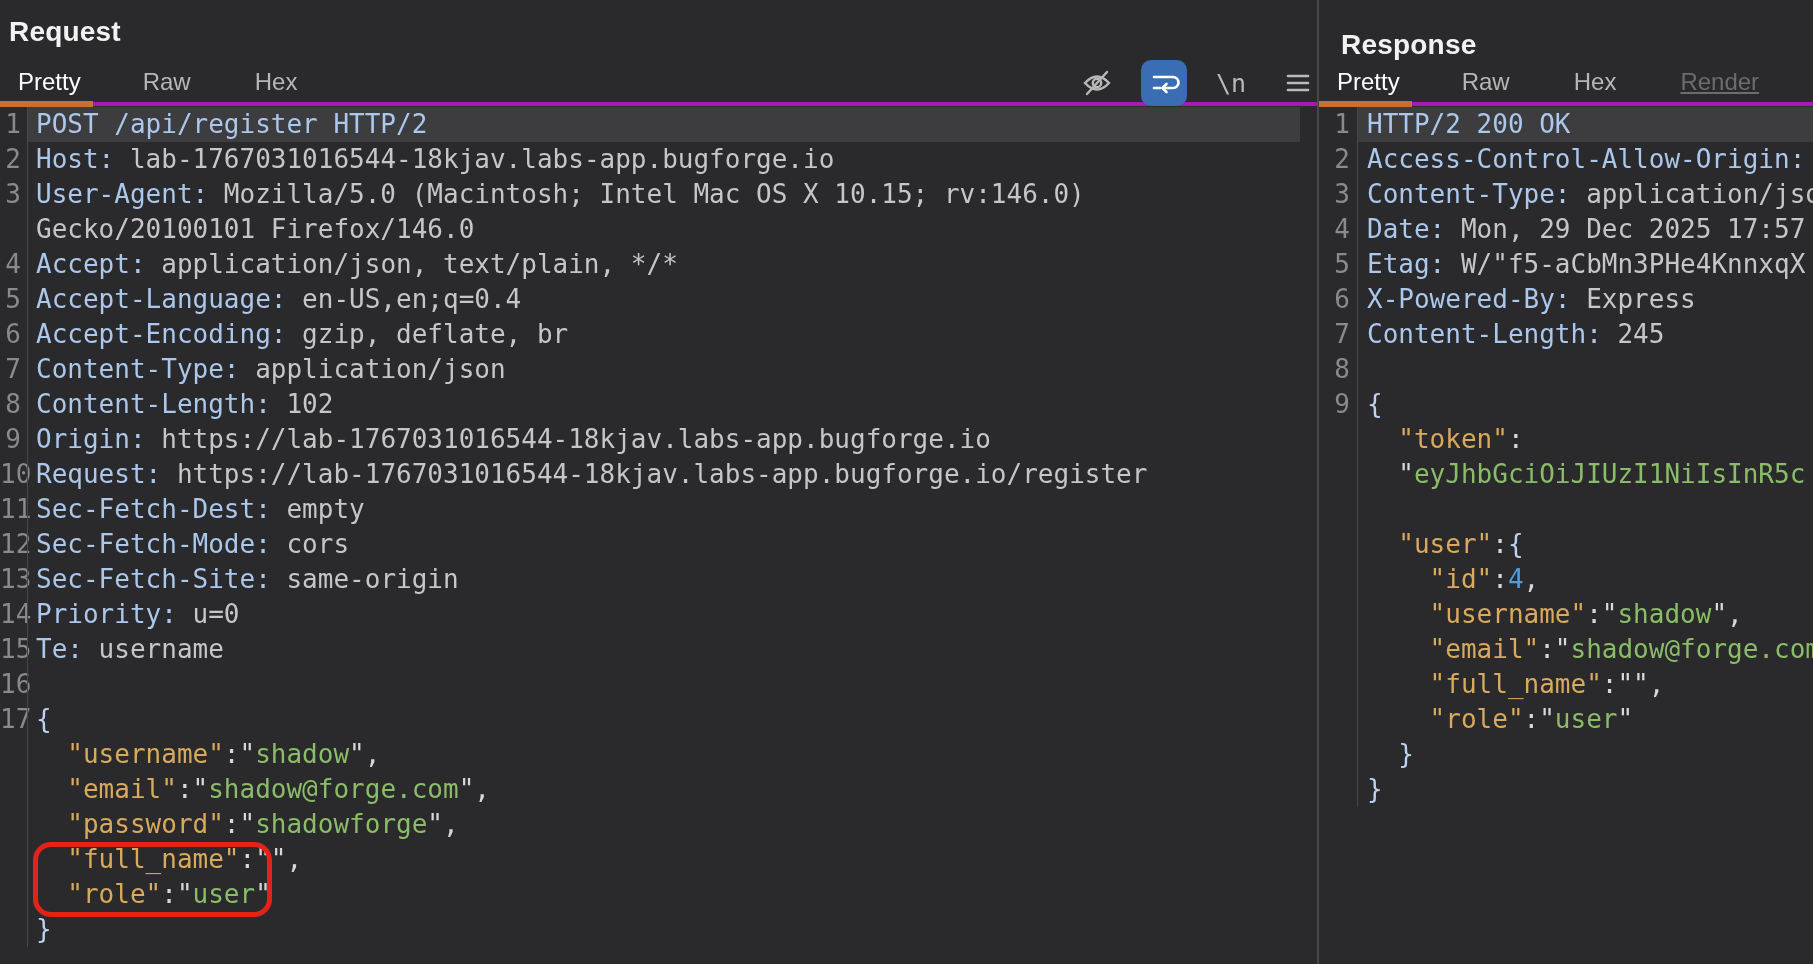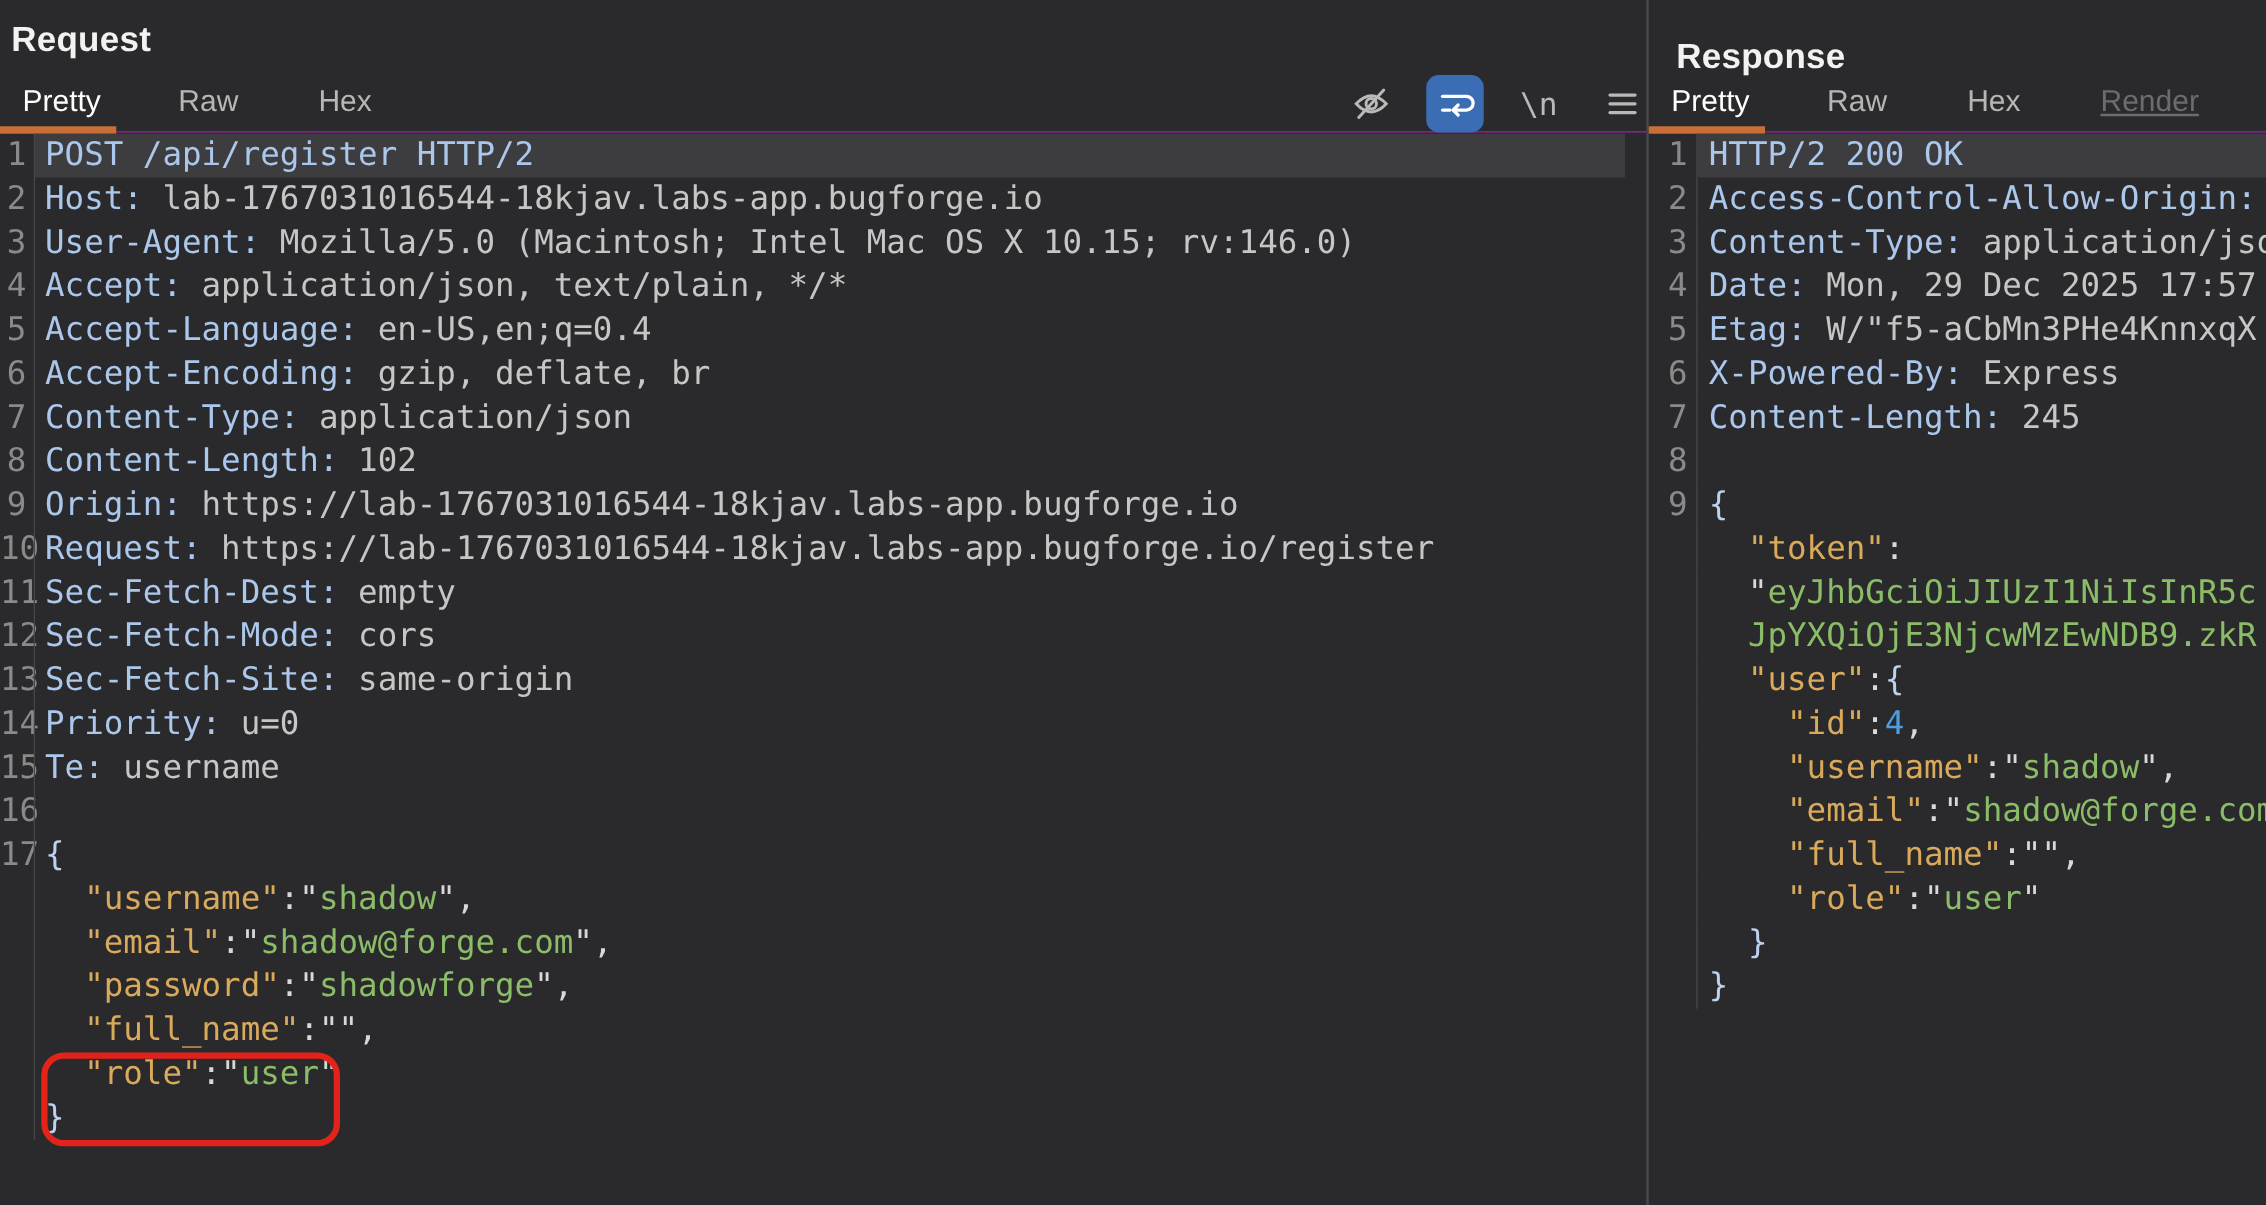--- a/index.html
+++ b/index.html
@@ -15,21 +15,21 @@
 
   .panel{position:absolute;top:0;height:836px;}
   .panel.request{left:0;width:1317px;}
   .panel.response{left:1319px;width:780px;}
   .vdivider{position:absolute;top:0;left:1317px;width:2px;height:964px;background:var(--div);}
 
   .panel-title{position:absolute;top:16px;font-size:28px;font-weight:bold;color:#f2f2f2;letter-spacing:.2px;}
   .request .panel-title{left:9px;}
   .response .panel-title{left:22px;margin-top:13px;}
 
-  .tabbar{position:absolute;top:58px;left:0;right:0;height:48px;border-bottom:1px solid #a21caf;display:flex;}
+  .tabbar{position:absolute;top:58px;left:0;right:0;height:48px;border-bottom:4px solid #a21caf;display:flex;}
   .tab{height:48px;display:flex;align-items:center;font-size:24px;color:var(--tab-inactive);padding:0 14px;cursor:default;position:relative;}
   .tab:first-child{padding-left:18px;padding-right:12px;}
   .tab.active{color:var(--tab-active);}
   .tab.active::after{content:"";position:absolute;left:0;right:0;bottom:-1px;height:6px;background:var(--accent);}
   .tab.disabled{color:var(--tab-disabled);text-decoration:underline;}
   .request .tab+.tab{margin-left:36px;}
   .response .tab+.tab{margin-left:36px;}
 
   .toolbar{position:absolute;top:60px;left:1074px;height:46px;display:flex;align-items:center;gap:21px;}
   .tbtn{width:46px;height:46px;display:flex;align-items:center;justify-content:center;border-radius:10px;}
@@ -90,20 +90,21 @@
         <line x1="7" y1="10" x2="27" y2="10"></line>
         <line x1="7" y1="17" x2="27" y2="17"></line>
         <line x1="7" y1="24" x2="27" y2="24"></line>
       </svg>
     </div>
   </div>
   <div class="editor">
       <div class="row hl"><span class="ln">1</span><span class="gutterline"></span><span class="code"><span class="c-name">POST /api/register HTTP/2</span></span></div>
       <div class="row"><span class="ln">2</span><span class="gutterline"></span><span class="code"><span class="c-name">Host:</span><span class="c-val"> lab-1767031016544-18kjav.labs-app.bugforge.io</span></span></div>
       <div class="row"><span class="ln">3</span><span class="gutterline"></span><span class="code"><span class="c-name">User-Agent:</span><span class="c-val"> Mozilla/5.0 (Macintosh; Intel Mac OS X 10.15; rv:146.0)</span></span></div>
+      <div class="row"><span class="ln"></span><span class="gutterline"></span><span class="code"><span class="c-val">Gecko/20100101 Firefox/146.0</span></span></div>
       <div class="row"><span class="ln">4</span><span class="gutterline"></span><span class="code"><span class="c-name">Accept:</span><span class="c-val"> application/json, text/plain, */*</span></span></div>
       <div class="row"><span class="ln">5</span><span class="gutterline"></span><span class="code"><span class="c-name">Accept-Language:</span><span class="c-val"> en-US,en;q=0.4</span></span></div>
       <div class="row"><span class="ln">6</span><span class="gutterline"></span><span class="code"><span class="c-name">Accept-Encoding:</span><span class="c-val"> gzip, deflate, br</span></span></div>
       <div class="row"><span class="ln">7</span><span class="gutterline"></span><span class="code"><span class="c-name">Content-Type:</span><span class="c-val"> application/json</span></span></div>
       <div class="row"><span class="ln">8</span><span class="gutterline"></span><span class="code"><span class="c-name">Content-Length:</span><span class="c-val"> 102</span></span></div>
       <div class="row"><span class="ln">9</span><span class="gutterline"></span><span class="code"><span class="c-name">Origin:</span><span class="c-val"> https://lab-1767031016544-18kjav.labs-app.bugforge.io</span></span></div>
       <div class="row"><span class="ln">10</span><span class="gutterline"></span><span class="code"><span class="c-name">Request:</span><span class="c-val"> https://lab-1767031016544-18kjav.labs-app.bugforge.io/register</span></span></div>
       <div class="row"><span class="ln">11</span><span class="gutterline"></span><span class="code"><span class="c-name">Sec-Fetch-Dest:</span><span class="c-val"> empty</span></span></div>
       <div class="row"><span class="ln">12</span><span class="gutterline"></span><span class="code"><span class="c-name">Sec-Fetch-Mode:</span><span class="c-val"> cors</span></span></div>
       <div class="row"><span class="ln">13</span><span class="gutterline"></span><span class="code"><span class="c-name">Sec-Fetch-Site:</span><span class="c-val"> same-origin</span></span></div>
@@ -136,21 +137,21 @@
       <div class="row"><span class="ln">2</span><span class="gutterline"></span><span class="code"><span class="c-name">Access-Control-Allow-Origin:</span></span></div>
       <div class="row"><span class="ln">3</span><span class="gutterline"></span><span class="code"><span class="c-name">Content-Type:</span><span class="c-val"> application/json</span></span></div>
       <div class="row"><span class="ln">4</span><span class="gutterline"></span><span class="code"><span class="c-name">Date:</span><span class="c-val"> Mon, 29 Dec 2025 17:57</span></span></div>
       <div class="row"><span class="ln">5</span><span class="gutterline"></span><span class="code"><span class="c-name">Etag:</span><span class="c-val"> W/"f5-aCbMn3PHe4KnnxqX</span></span></div>
       <div class="row"><span class="ln">6</span><span class="gutterline"></span><span class="code"><span class="c-name">X-Powered-By:</span><span class="c-val"> Express</span></span></div>
       <div class="row"><span class="ln">7</span><span class="gutterline"></span><span class="code"><span class="c-name">Content-Length:</span><span class="c-val"> 245</span></span></div>
       <div class="row"><span class="ln">8</span><span class="gutterline"></span><span class="code"></span></div>
       <div class="row"><span class="ln">9</span><span class="gutterline"></span><span class="code"><span class="c-punct">{</span></span></div>
       <div class="row"><span class="ln"></span><span class="gutterline"></span><span class="code"><span class="c-key">  "token"</span><span class="c-plain">:</span></span></div>
       <div class="row"><span class="ln"></span><span class="gutterline"></span><span class="code"><span class="c-plain">  "</span><span class="c-str">eyJhbGciOiJIUzI1NiIsInR5c</span></span></div>
-      <div class="row"><span class="ln"></span><span class="gutterline"></span><span class="code"><span class="c-plain">  </span><span class="c-str">JpYXQiOjE3NjcwMzEwNDB9.zkR</span></span></div>
+      <div class="row"><span class="ln"></span><span class="gutterline"></span><span class="code"><span class="c-plain">  </span></span></div>
       <div class="row"><span class="ln"></span><span class="gutterline"></span><span class="code"><span class="c-key">  "user"</span><span class="c-plain">:</span><span class="c-punct">{</span></span></div>
       <div class="row"><span class="ln"></span><span class="gutterline"></span><span class="code"><span class="c-key">    "id"</span><span class="c-plain">:</span><span class="c-num">4</span><span class="c-plain">,</span></span></div>
       <div class="row"><span class="ln"></span><span class="gutterline"></span><span class="code"><span class="c-key">    "username"</span><span class="c-plain">:"</span><span class="c-str">shadow</span><span class="c-plain">",</span></span></div>
       <div class="row"><span class="ln"></span><span class="gutterline"></span><span class="code"><span class="c-key">    "email"</span><span class="c-plain">:"</span><span class="c-str">shadow@forge.com</span></span></div>
       <div class="row"><span class="ln"></span><span class="gutterline"></span><span class="code"><span class="c-key">    "full_name"</span><span class="c-plain">:"",</span></span></div>
       <div class="row"><span class="ln"></span><span class="gutterline"></span><span class="code"><span class="c-key">    "role"</span><span class="c-plain">:"</span><span class="c-str">user</span><span class="c-plain">"</span></span></div>
       <div class="row"><span class="ln"></span><span class="gutterline"></span><span class="code"><span class="c-punct">  }</span></span></div>
       <div class="row"><span class="ln"></span><span class="gutterline"></span><span class="code"><span class="c-punct">}</span></span></div>
     </div>
 </div>

